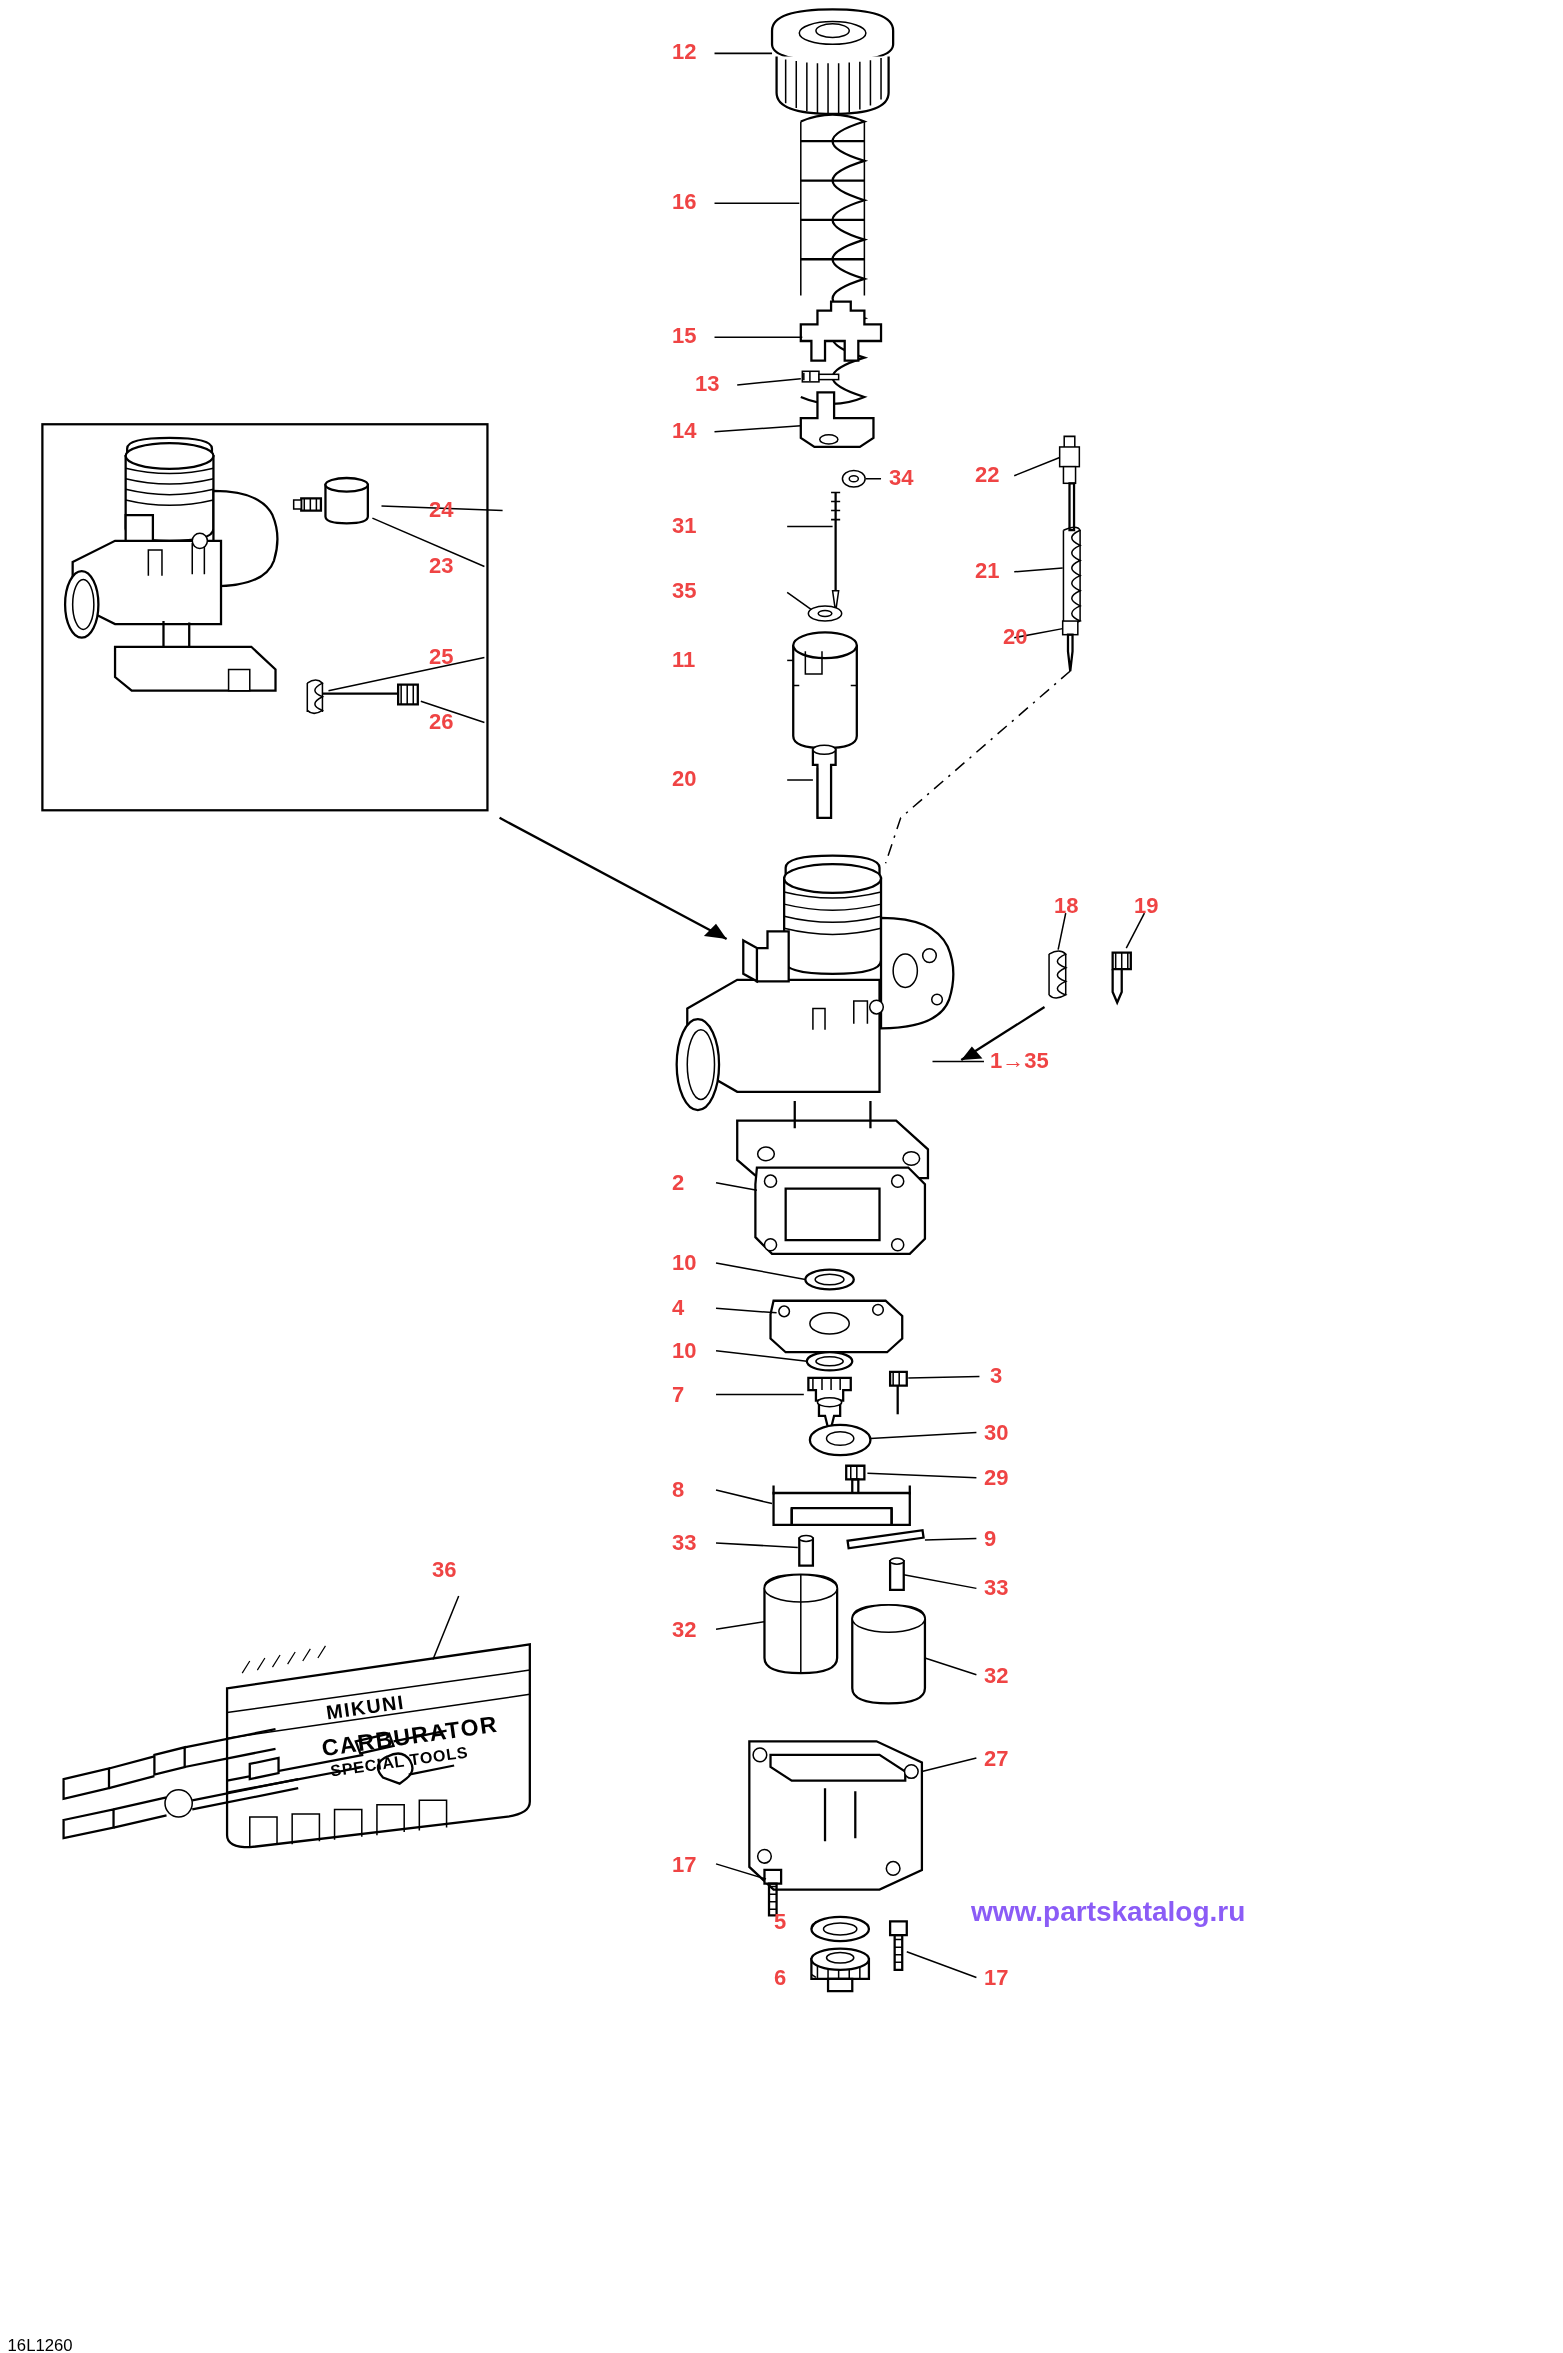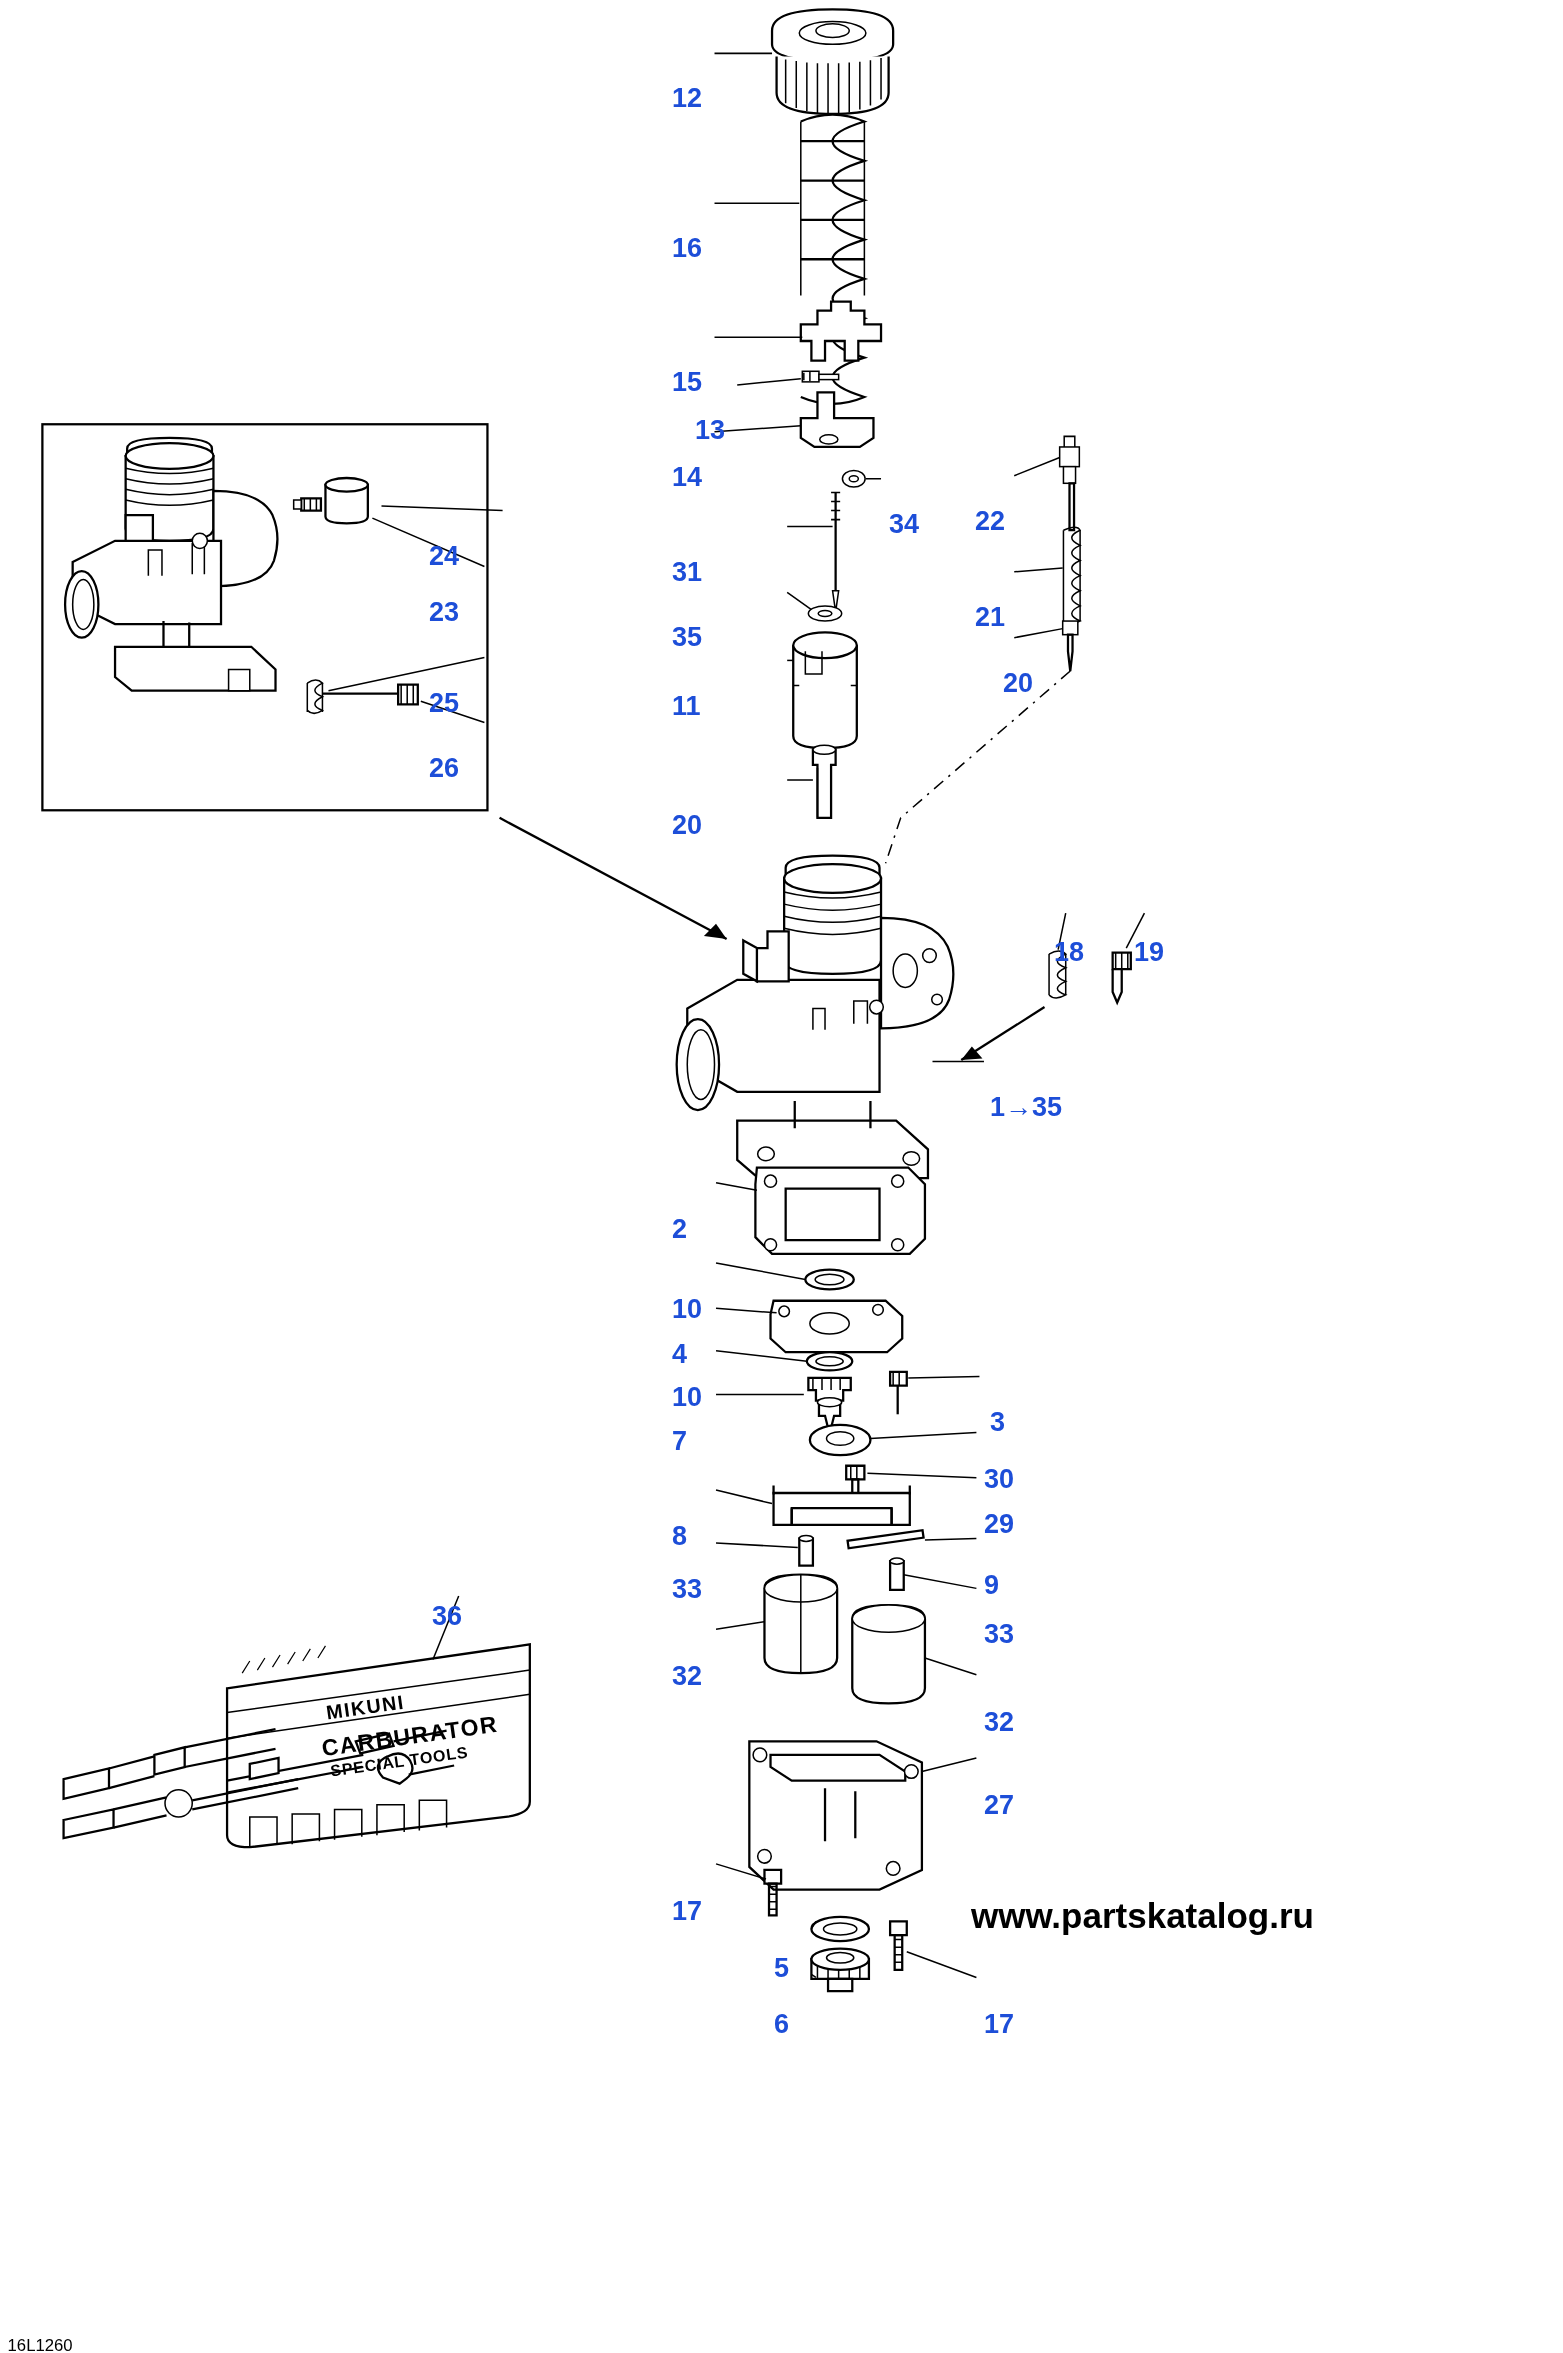--- a/index.html
+++ b/index.html
@@ -1,19 +1,19 @@
 <!DOCTYPE html>
 <html style="font-size:12px"><head>
 <meta charset="utf-8">
 <style>
   html,body{margin:0;padding:0;background:#ffffff;}
   body{width:1563px;height:2354px;position:relative;font-family:"Liberation Sans",sans-serif;color:#000;}
   .stage{position:absolute;left:0;top:0;width:1563px;height:2354px;}
-  .num{position:absolute;font-size:27px;font-weight:700;color:#1d4ed8;letter-spacing:0;white-space:nowrap;margin-top:44px;}
-  .wm{position:absolute;font-size:35px;font-weight:700;color:#000000;white-space:nowrap;font-family:"Liberation Sans",sans-serif;}
+  .num{position:absolute;font-size:22px;font-weight:700;color:#ef4444;letter-spacing:0;white-space:nowrap;}
+  .wm{position:absolute;font-size:28px;font-weight:700;color:#8b5cf6;white-space:nowrap;font-family:"Liberation Sans",sans-serif;}
   .code{position:absolute;font-size:16.7px;color:#000;font-family:"Liberation Sans",sans-serif;margin-top:12px;}
   svg{position:absolute;left:0;top:0;overflow:visible;}
   .ln{stroke:#000;stroke-width:2;fill:none;}
   .ln3{stroke:#000;stroke-width:3;fill:none;}
   .lnthin{stroke:#000;stroke-width:1.6;fill:none;}
   .fillw{fill:#fff;stroke:#000;stroke-width:2;}
   .fillw3{fill:#fff;stroke:#000;stroke-width:3;}
   .dash{stroke:#000;stroke-width:2;fill:none;stroke-dasharray:16 9 3 9;}
 </style>
 </head>

